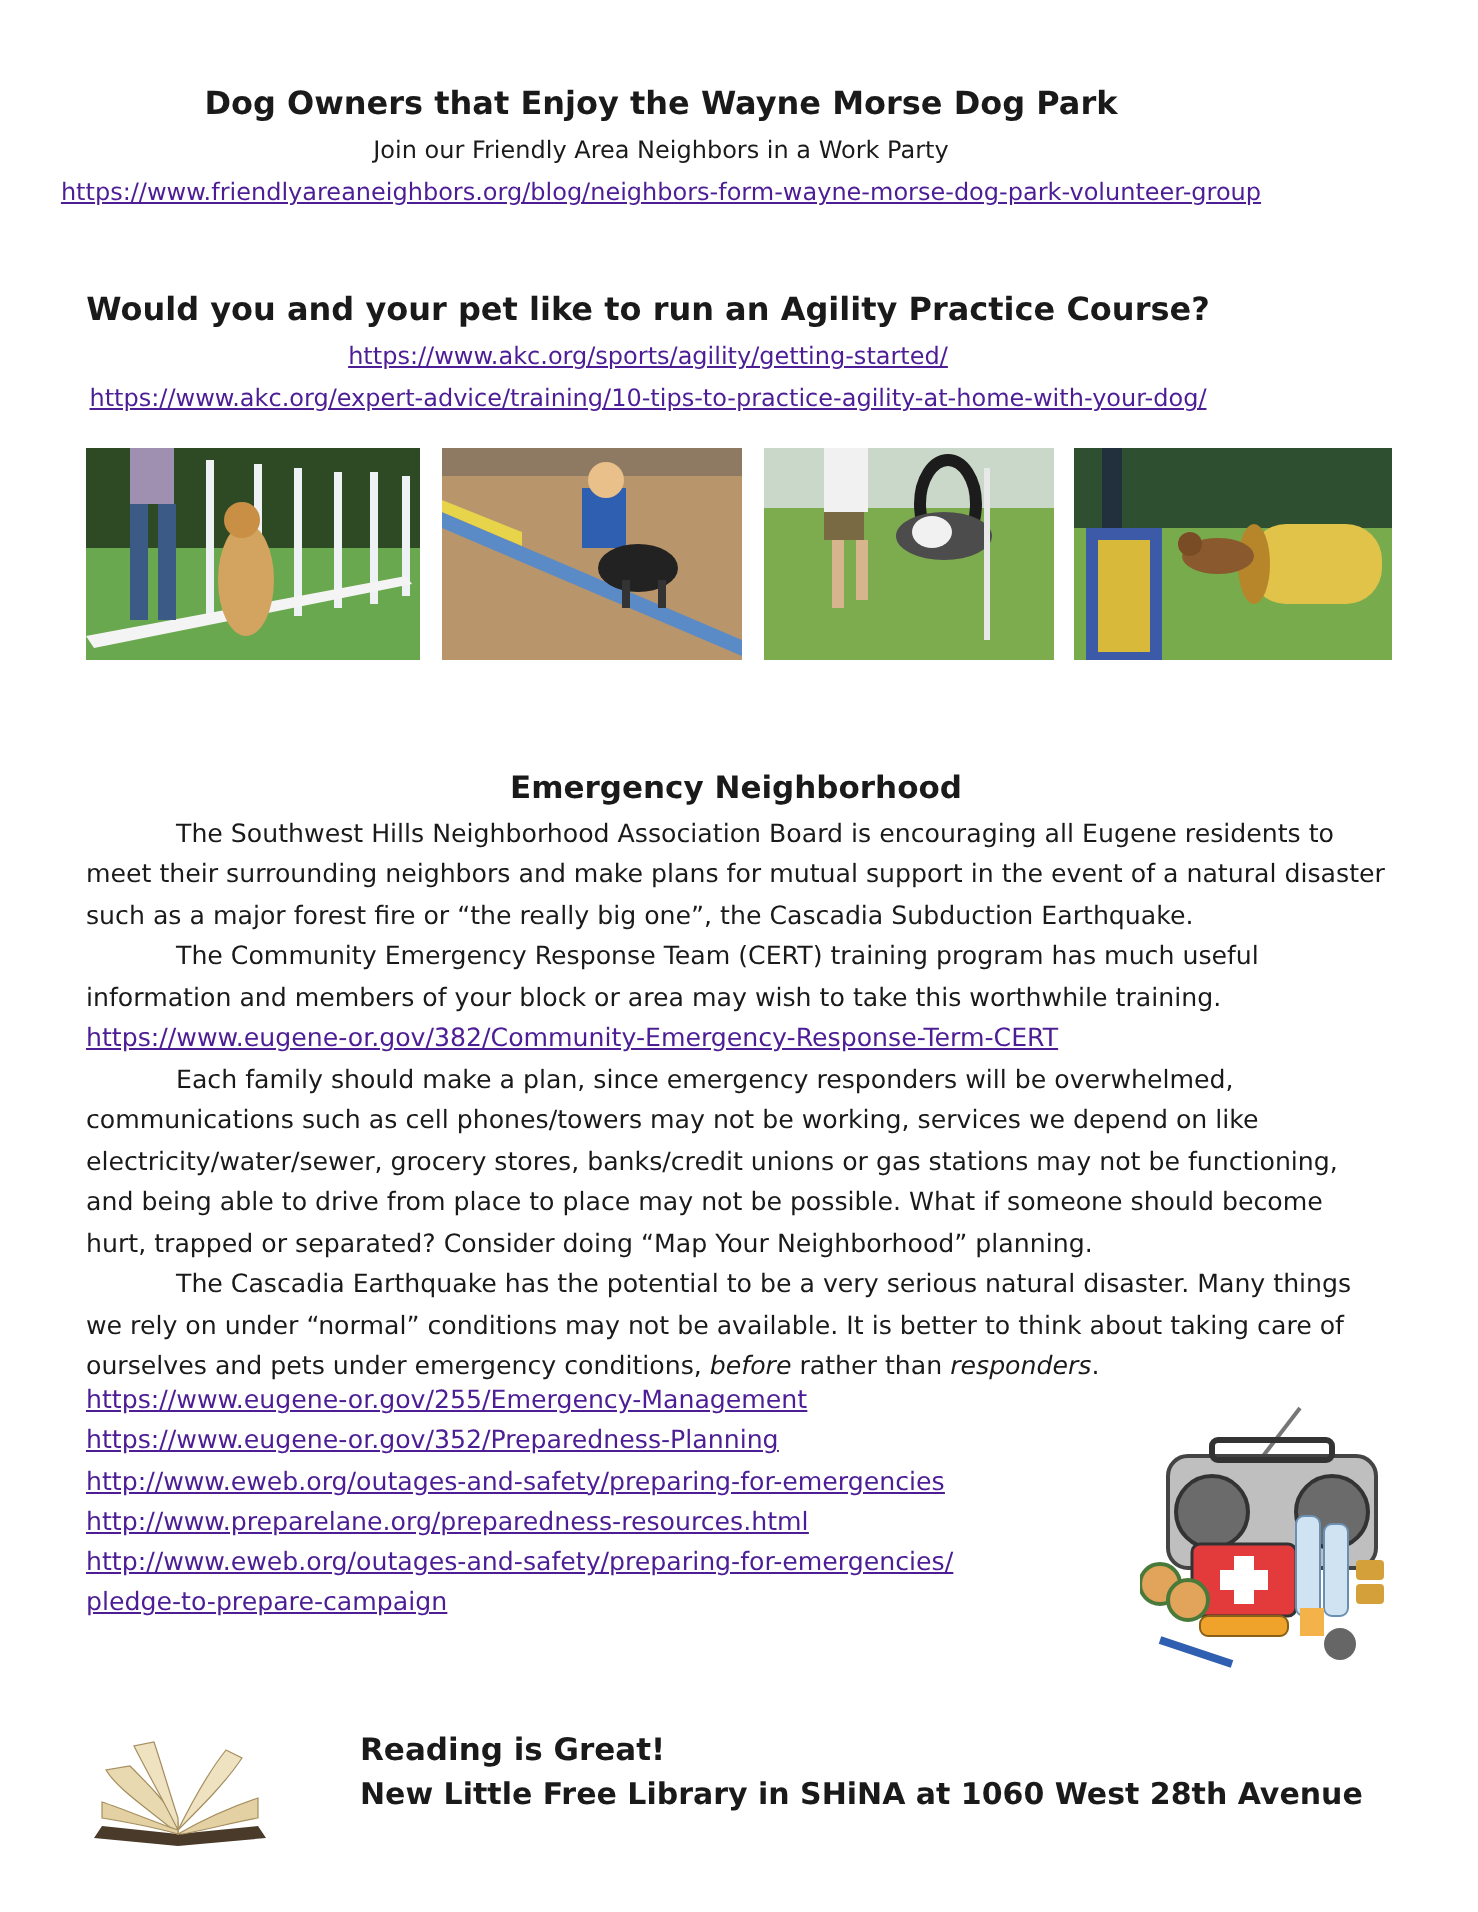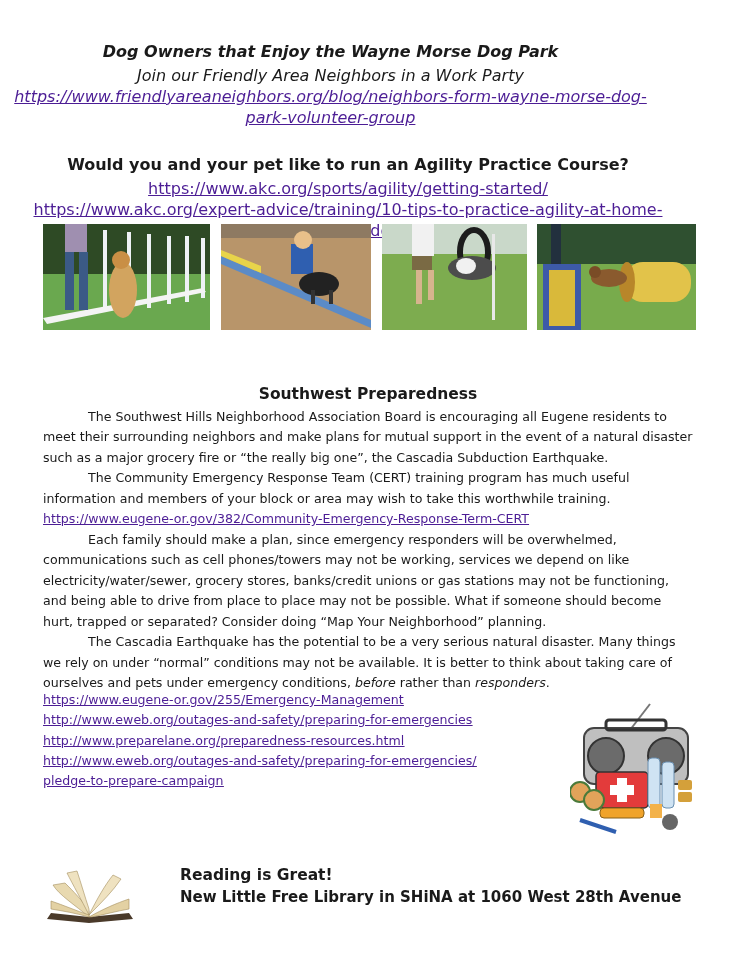--- a/index.html
+++ b/index.html
@@ -1,25 +1,25 @@
 <!DOCTYPE html>
 <html><head>
 <meta charset="utf-8">
 <style>
   html, body { margin: 0; padding: 0; background: #ffffff; }
   body { width: 739px; height: 956px; position: relative; overflow: hidden;
          font-family: "DejaVu Sans", sans-serif; color: #1a1a1a; }
   .center { text-align: center; }
   a.lnk { color: #4c1d95; text-decoration: underline; }
   .title { font-weight: bold; font-size: 16px; }
-  .sub { font-size: 16px; }
-  #sec1 { position: absolute; left: 0; top: 42px; width: 661px; font-style: italic; }
+  .sub { font-size: 12px; }
+  #sec1 { position: absolute; left: 0; top: 42px; width: 661px; }
   #sec1 .title { margin-bottom: 4px; }
   #sec1 .sub { line-height: 21px; }
-  #sec2 { position: absolute; left: 0; top: 155px; width: 648px; padding-left: 24px; }
+  #sec2 { position: absolute; left: 0; top: 145px; width: 648px; }
   #sec2 .title { font-size: 16px; margin-bottom: 4px; }
   #sec2 .sub { line-height: 21px; }
   .photos { position: absolute; top: 224px; left: 43px; width: 653px; height: 106px; }
   .photo { position: absolute; top: 0; height: 106px; overflow: hidden; }
   #sec3 { position: absolute; left: 43px; top: 384px; width: 650px; font-size: 12.6px; line-height: 20.5px; }
   #sec3 .title { text-align: center; font-size: 15.5px; margin-bottom: 2px; }
   #sec3 p { margin: 0; }
   .indent { text-indent: 45px; }
   .links { position: absolute; left: 43px; top: 690px; font-size: 12.6px; line-height: 20.3px; text-decoration: underline; }
   .links a { display: block; }
@@ -103,30 +103,31 @@
       <rect x="14" y="0" width="10" height="40" fill="#22303e"></rect>
       <rect x="88" y="38" width="66" height="40" rx="18" fill="#e2c34a"></rect>
       <ellipse cx="90" cy="58" rx="8" ry="20" fill="#b8862a"></ellipse>
       <ellipse cx="72" cy="54" rx="18" ry="9" fill="#8a5a2e"></ellipse>
       <circle cx="58" cy="48" r="6" fill="#7a4c26"></circle>
     </svg>
   </div>
 </div>
 
 <div id="sec3">
-  <div class="title">Southwest Preparedness</div>
-  <p class="indent">The Southwest Hills Neighborhood Association Board is encouraging all Eugene residents to meet their surrounding neighbors and make plans for mutual support in the event of a natural disaster such as a major grocery fire or “the really big one”, the Cascadia Subduction Earthquake.</p>
+  <div class="title">Emergency Neighborhood</div>
+  <p class="indent">The Southwest Hills Neighborhood Association Board is encouraging all Eugene residents to meet their surrounding neighbors and make plans for mutual support in the event of a natural disaster such as a major forest fire or “the really big one”, the Cascadia Subduction Earthquake.</p>
   <p class="indent">The Community Emergency Response Team (CERT) training program has much useful information and members of your block or area may wish to take this worthwhile training.</p>
   <p><a class="lnk">https://www.eugene-or.gov/382/Community-Emergency-Response-Term-CERT</a></p>
   <p class="indent">Each family should make a plan, since emergency responders will be overwhelmed, communications such as cell phones/towers may not be working, services we depend on like electricity/water/sewer, grocery stores, banks/credit unions or gas stations may not be functioning, and being able to drive from place to place may not be possible. What if someone should become hurt, trapped or separated? Consider doing “Map Your Neighborhood” planning.</p>
   <p class="indent"><span>The Cascadia Earthquake has the potential to be a very serious natural disaster. Many things we rely on under “normal” conditions may not be available. It is better to think about taking care of ourselves and pets under emergency conditions, </span><em>before</em><span> rather than </span><em>responders</em><span>.</span></p>
 </div>
 
 <div class="links">
   <a class="lnk">https://www.eugene-or.gov/255/Emergency-Management</a>
+  <a class="lnk">https://www.eugene-or.gov/352/Preparedness-Planning</a>
   <a class="lnk">http://www.eweb.org/outages-and-safety/preparing-for-emergencies</a>
   <a class="lnk">http://www.preparelane.org/preparedness-resources.html</a>
   <a class="lnk"><span>http://www.eweb.org/outages-and-safety/preparing-for-emergencies/</span><br><span>pledge-to-prepare-campaign</span></a>
 </div>
 
 <div class="kit">
   <svg width="125" height="140" viewBox="0 0 125 140">
     <line x1="60" y1="30" x2="80" y2="4" stroke="#777" stroke-width="2"></line>
     <rect x="14" y="28" width="104" height="56" rx="10" fill="#bfbfbf" stroke="#444" stroke-width="2"></rect>
     <rect x="36" y="20" width="60" height="10" rx="3" fill="none" stroke="#333" stroke-width="3"></rect>

